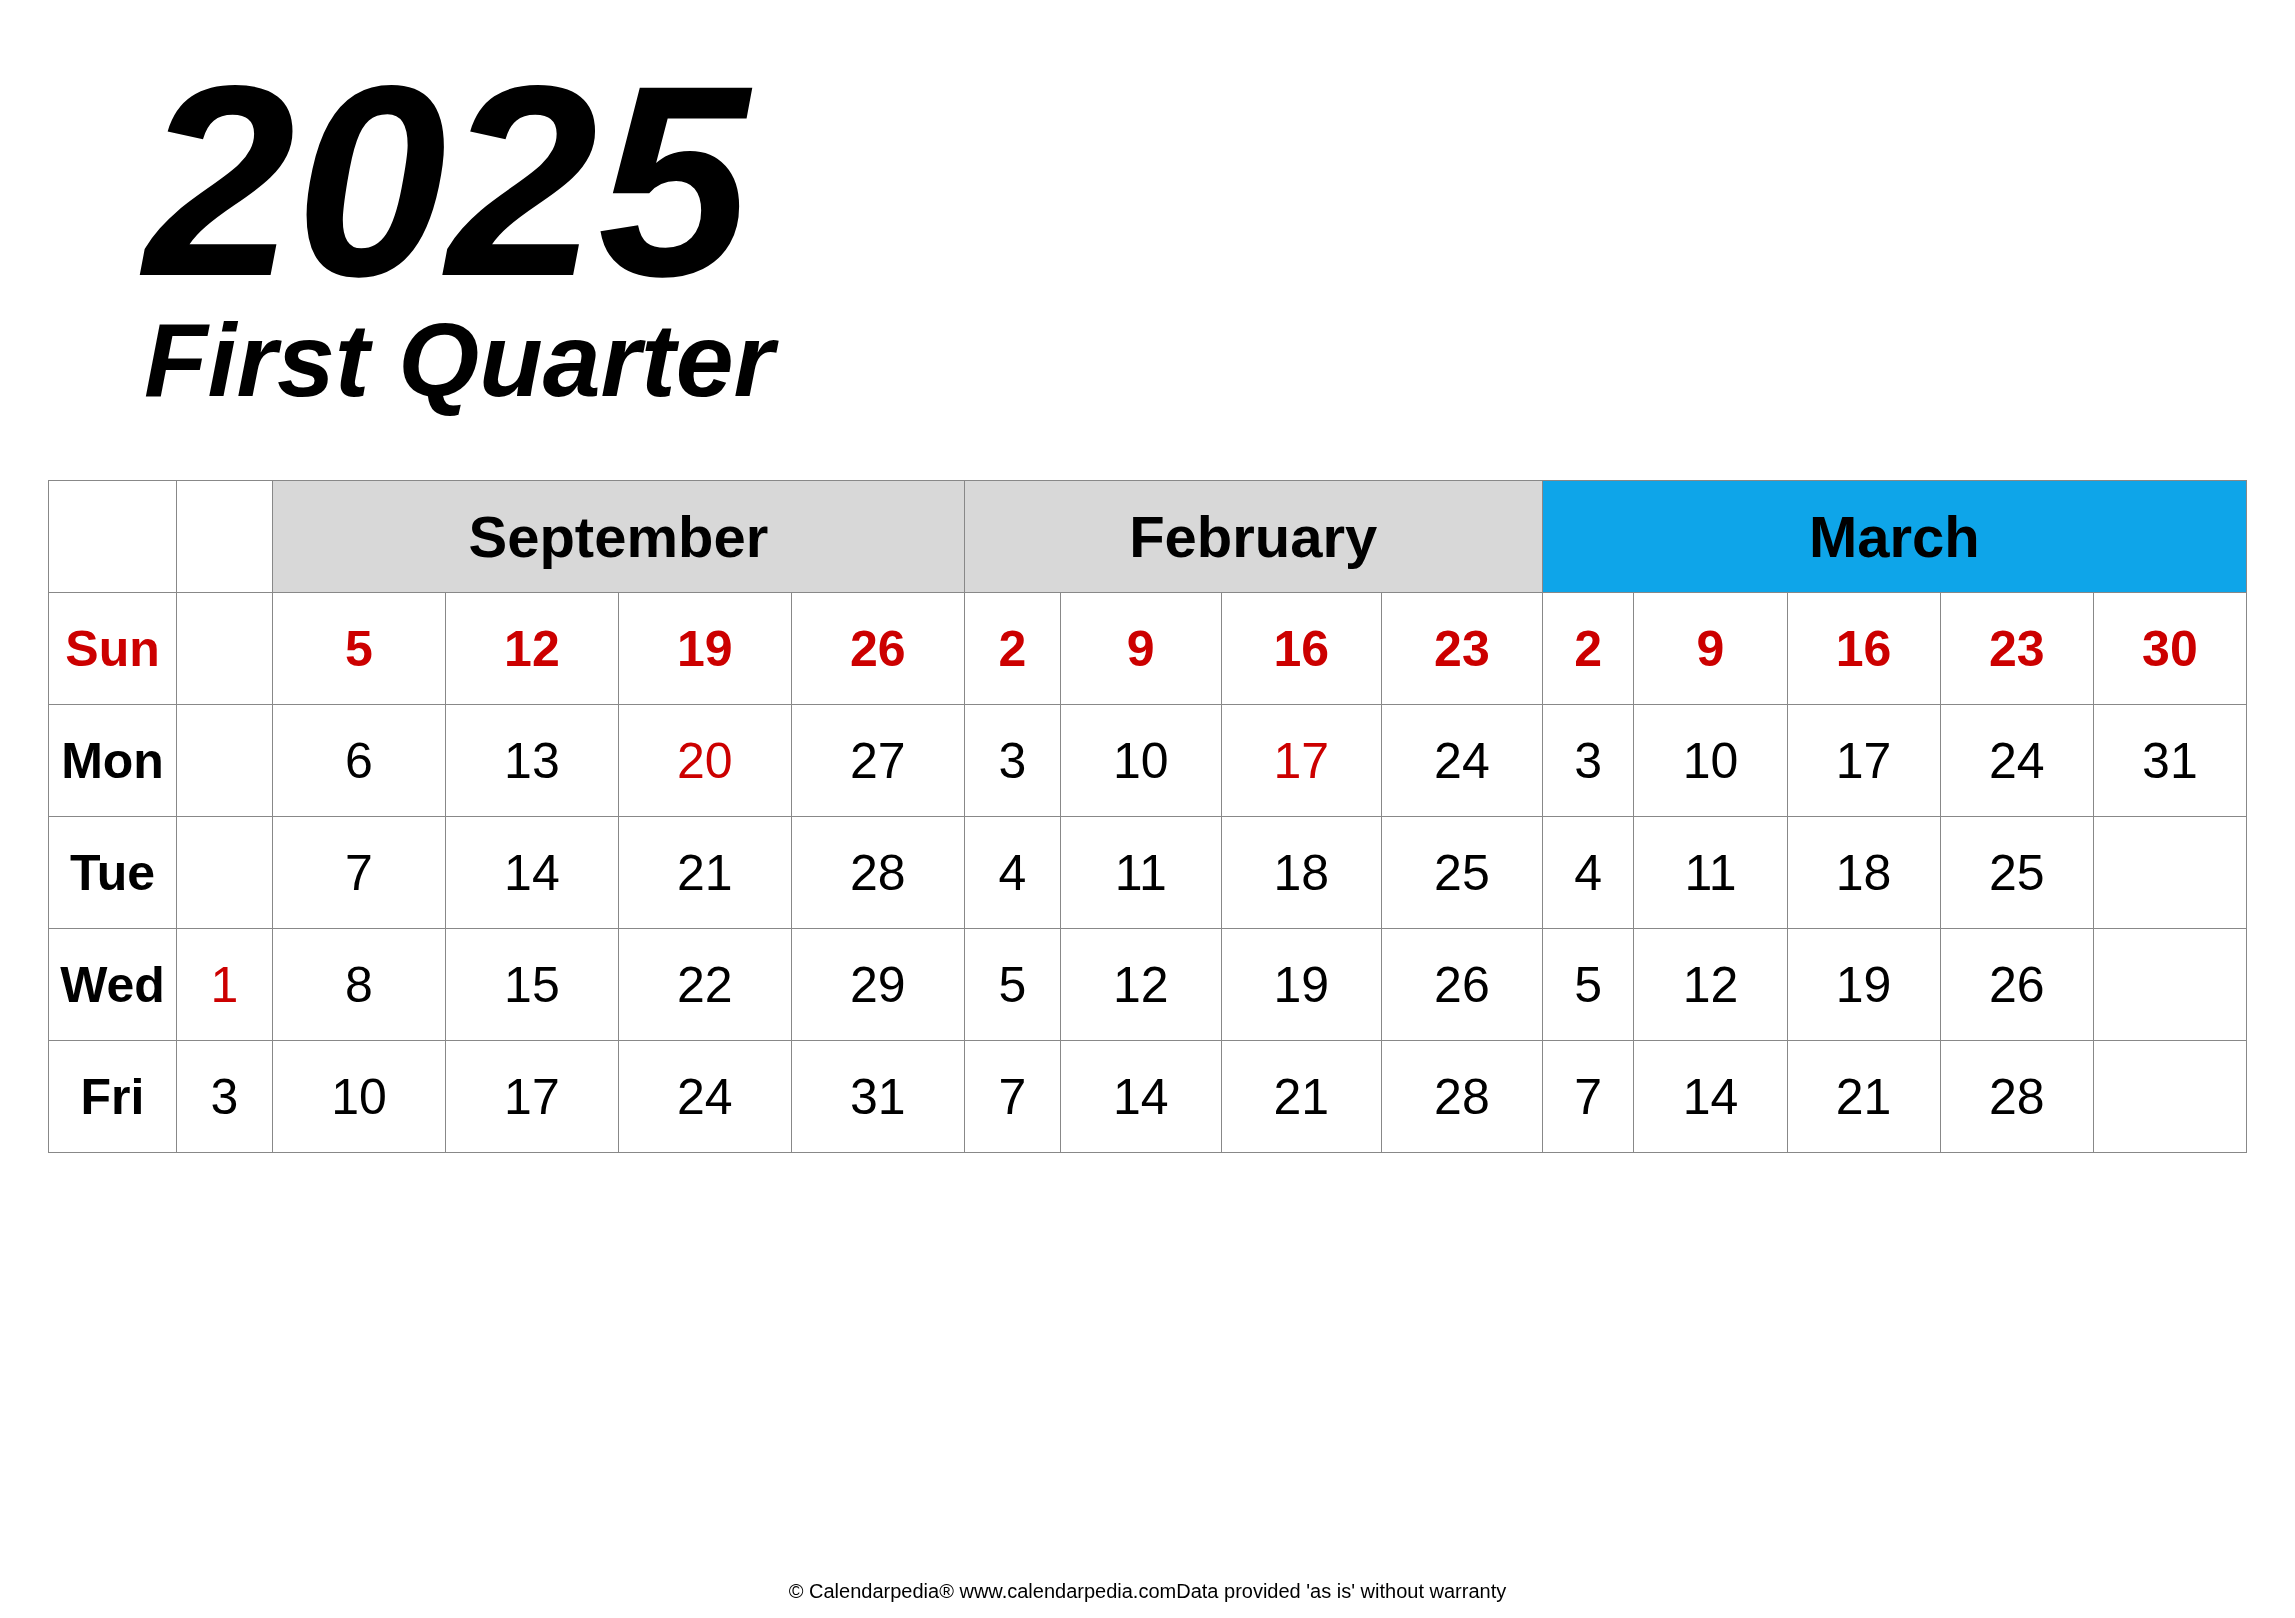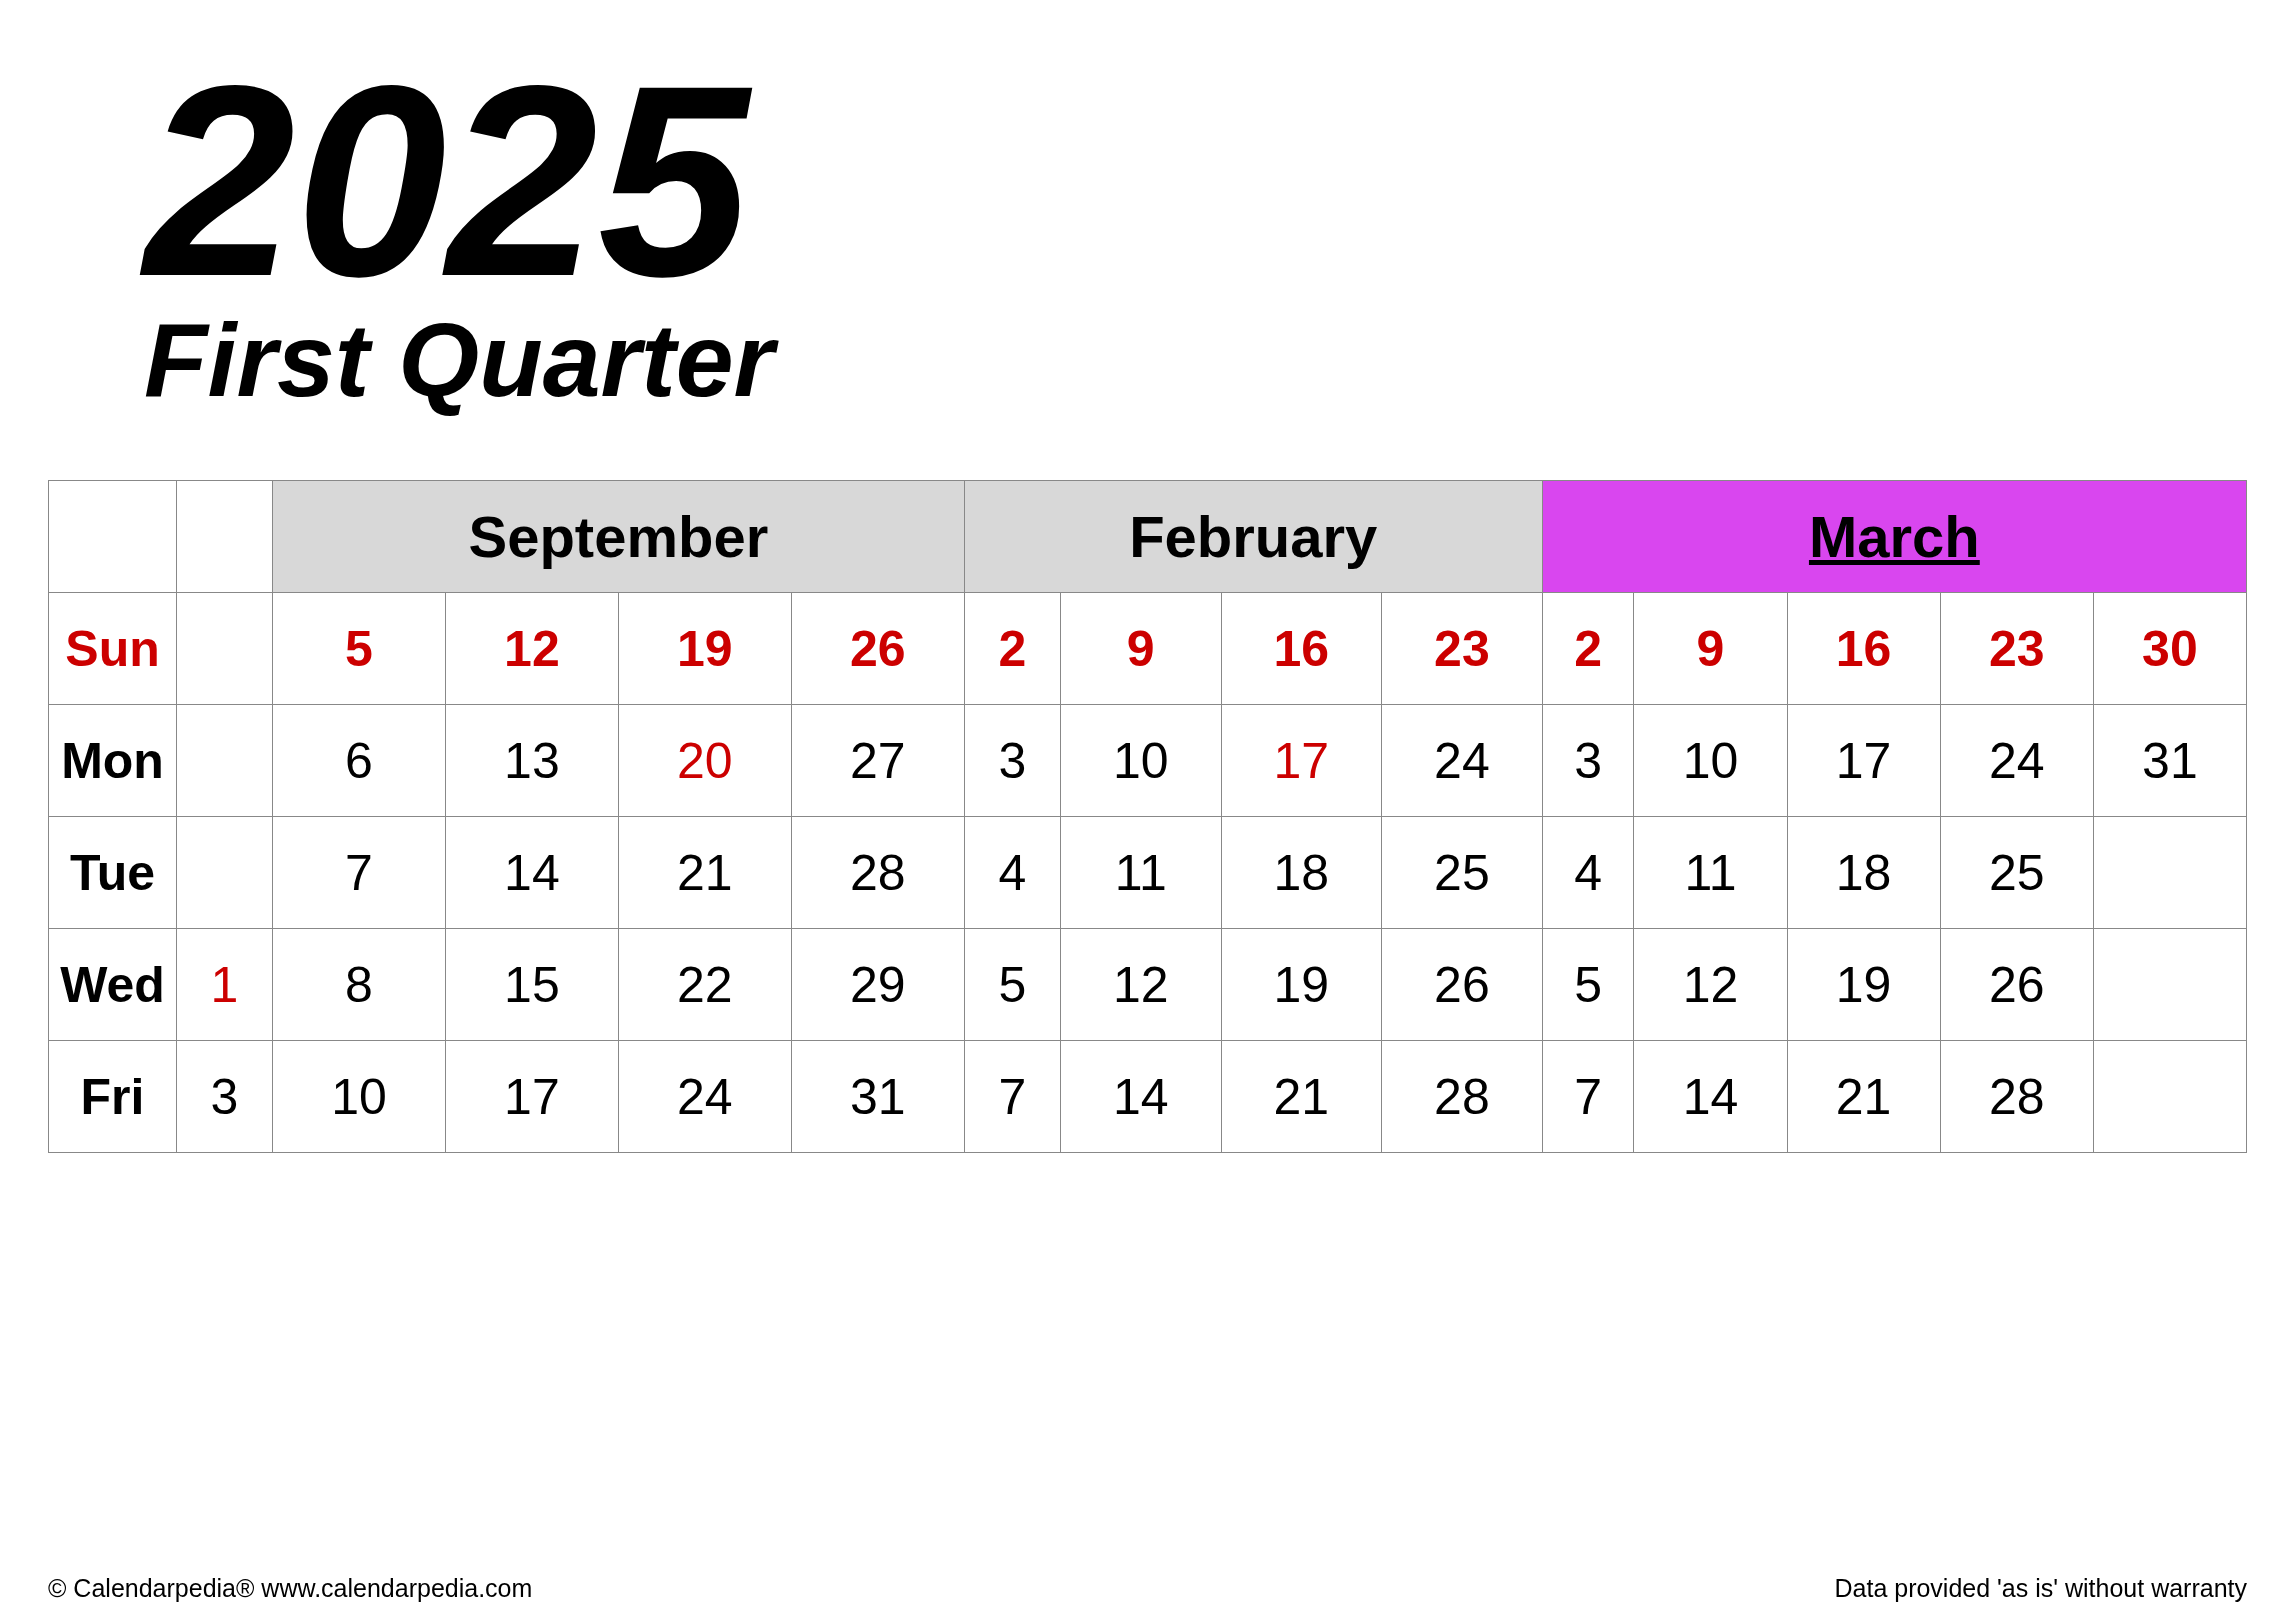--- a/index.html
+++ b/index.html
@@ -88,32 +88,32 @@
     .week-col {
       width: 96px;
     }
 
     .footer {
       position: absolute;
       bottom: 16px;
       left: 48px;
       right: 48px;
       display: flex;
-      justify-content: space-between;
-      font-size: 25px;
+      justify-content: center;
+      font-size: 20px;
       color: #000;
     }
 
     .empty-cell {
       background: #fff;
     }
 
     .jan-header { background-color: #d8d8d8; }
     .feb-header { background-color: #d8d8d8; }
-    .mar-header { background-color: #d946ef; text-decoration: underline; }
+    .mar-header { background-color: #0ea5e9; }
   </style>
 </head>
 <body>
 
 <div class="header">
   <div class="header-right">
     <div class="year">2025</div>
     <div class="quarter-title">First Quarter</div>
   </div>
 </div>

